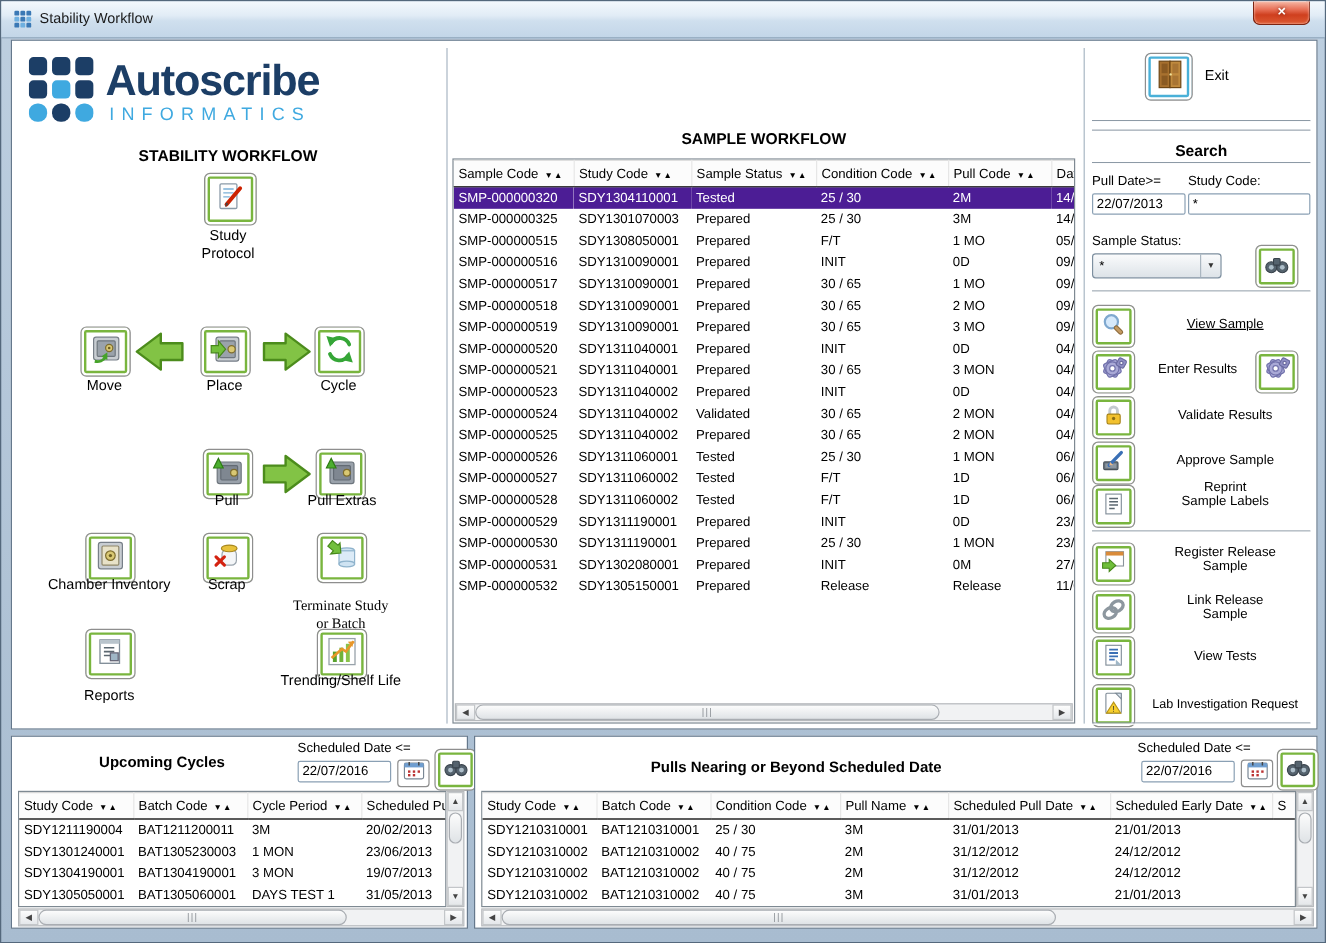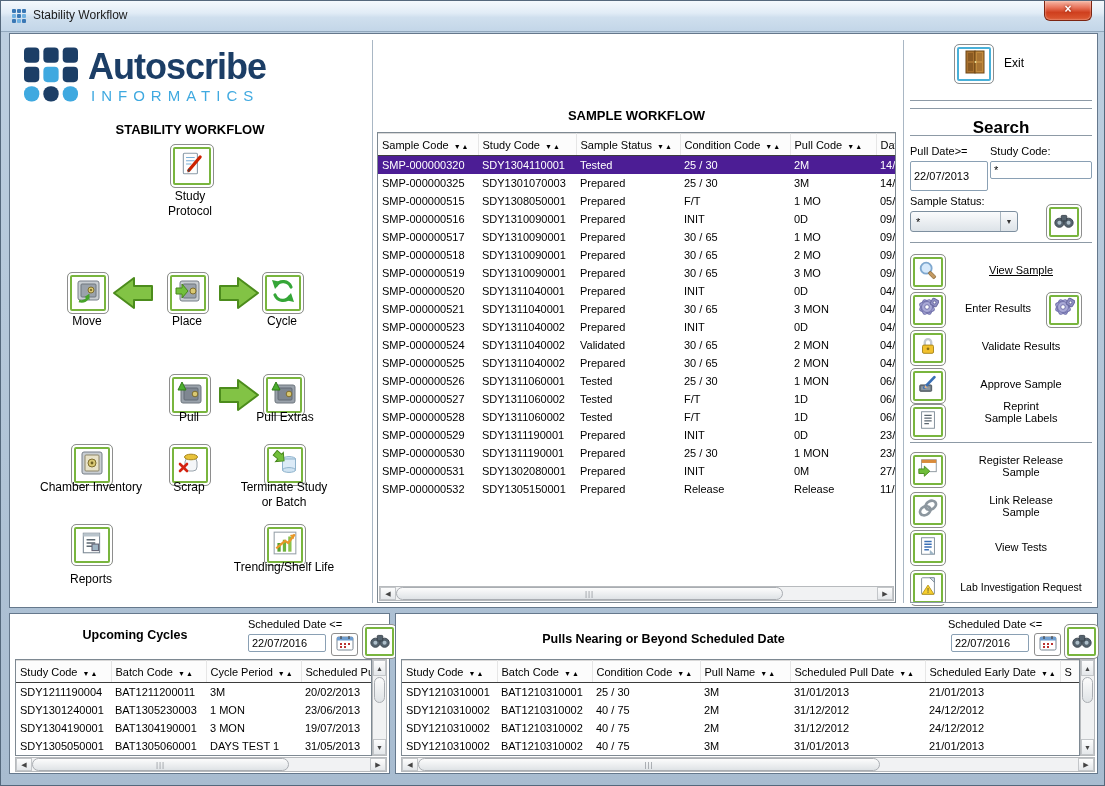--- a/index.html
+++ b/index.html
@@ -199,21 +199,21 @@
     <div class="ibtn" style="left:254px;top:410px;width:40px;height:40px;">
       <span><svg width="26" height="26" viewBox="0 0 26 26">
             <ellipse cx="17" cy="9" rx="6.5" ry="2.4" fill="#cfe3f2" stroke="#8fb3cc"></ellipse>
             <rect x="10.5" y="9" width="13" height="11" fill="#dcebf7" stroke="#8fb3cc"></rect>
             <ellipse cx="17" cy="20" rx="6.5" ry="2.4" fill="#cfe3f2" stroke="#8fb3cc"></ellipse>
             <polygon points="2,3 8,3 8,0.5 14,6.5 8,12.5 8,9 2,9" transform="rotate(40 7 6)" fill="#72bf3c" stroke="#47881b" stroke-width="1"></polygon>
           </svg></span>
     </div>
     <div class="lbl" style="left:15px;top:446px;width:132px;">Chamber Inventory</div>
     <div class="lbl" style="left:139px;top:446px;width:80px;">Scrap</div>
-    <div class="lbl" style="left:214px;top:446px;width:120px;">Terminate Study
+    <div class="lbl" style="left:214px;top:463px;width:120px;font-family:Liberation Serif, serif;">Terminate Study
 or Batch</div>
 
     <div class="ibtn" style="left:61px;top:490px;width:40px;height:40px;">
       <span><svg width="26" height="26" viewBox="0 0 24 24">
             <rect x="4" y="3" width="15" height="18" fill="#fff" stroke="#7d8a96"></rect>
             <rect x="4" y="3" width="15" height="3" fill="#b9c4cc"></rect>
             <path d="M7 9h8M7 12h8M7 15h5" stroke="#5b6770" stroke-width="1.2" fill="none"></path>
             <rect x="12" y="13" width="6" height="6" fill="#9fb6c6" stroke="#667"></rect>
           </svg></span>
     </div>
@@ -422,25 +422,25 @@
             <rect x="16" y="4" width="5" height="8" fill="#a87433"></rect>
             <rect x="7" y="14" width="5" height="8" fill="#8a5a22"></rect>
             <rect x="16" y="14" width="5" height="8" fill="#a87433"></rect>
             <circle cx="14.5" cy="13" r="1" fill="#f2e39a"></circle>
           </svg></span>
     </div>
     <div class="slbl" style="left:994px;top:22px;font-size:12px;text-align:center;">Exit</div>
 
     <div class="groove" style="left:900px;top:66px;width:182px;"></div>
     <div class="groove" style="left:900px;top:74px;width:182px;"></div>
-    <div class="ttl" style="position:absolute;left:900px;top:84px;width:182px;text-align:center;font-size:17px;">Search</div>
+    <div class="ttl" style="position:absolute;left:900px;top:84px;width:182px;text-align:center;font-size:13px;">Search</div>
     <div class="groove" style="left:900px;top:101px;width:182px;"></div>
 
     <div class="slbl" style="left:900px;top:111px;">Pull Date&gt;=</div>
-    <input class="input" style="left: 900px; top: 127px; width: 78px; height: 30px;" value="22/07/2013">
+    <input class="input" style="left: 900px; top: 127px; width: 78px; height: 18px;" value="22/07/2013">
     <div class="slbl" style="left:980px;top:111px;">Study Code:</div>
     <input class="input" style="left: 980px; top: 127px; width: 102px; height: 18px;" value="*">
 
     <div class="slbl" style="left:900px;top:161px;">Sample Status:</div>
     <div class="combo" style="left:900px;top:177px;width:108px;height:21px;">
       <span class="val">*</span>
       <span class="dd">▼</span>
     </div>
     <div class="ibtn" style="left:1036px;top:170px;width:34px;height:34px;">
       <span><svg width="22" height="22" viewBox="0 0 24 24">

